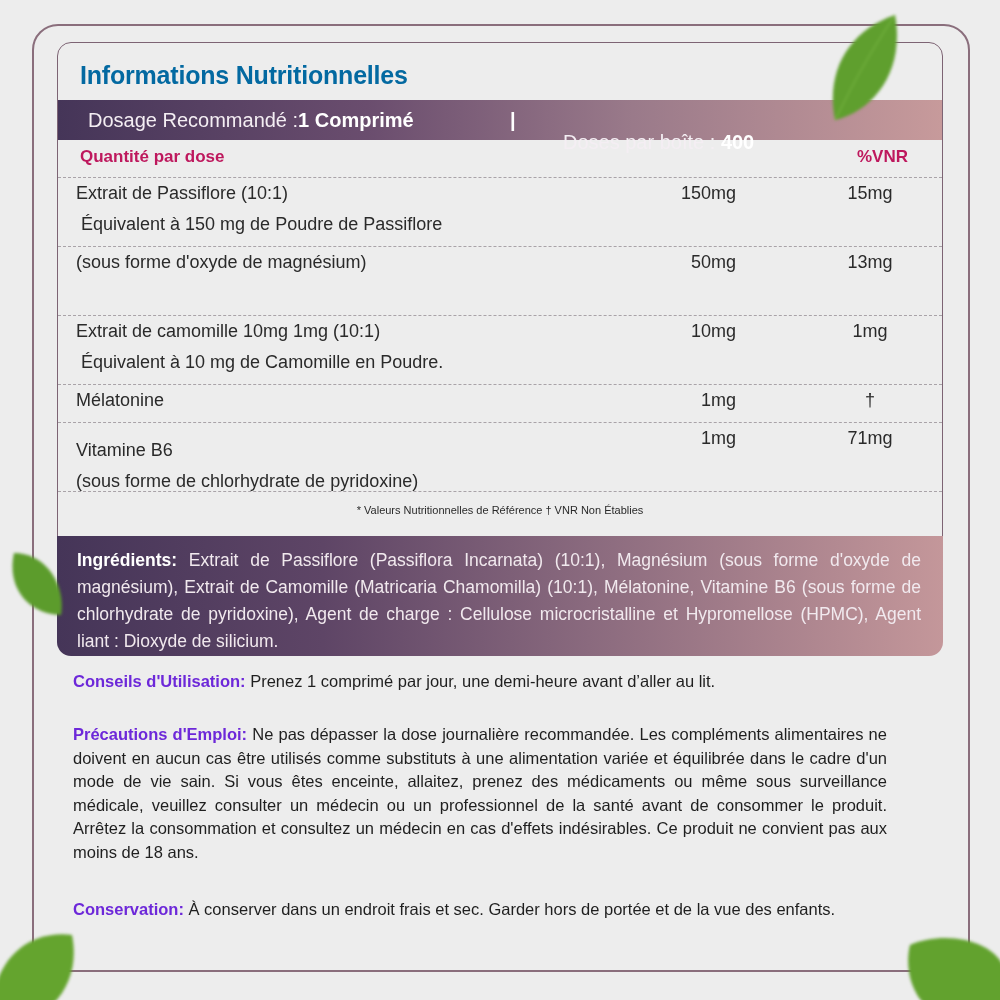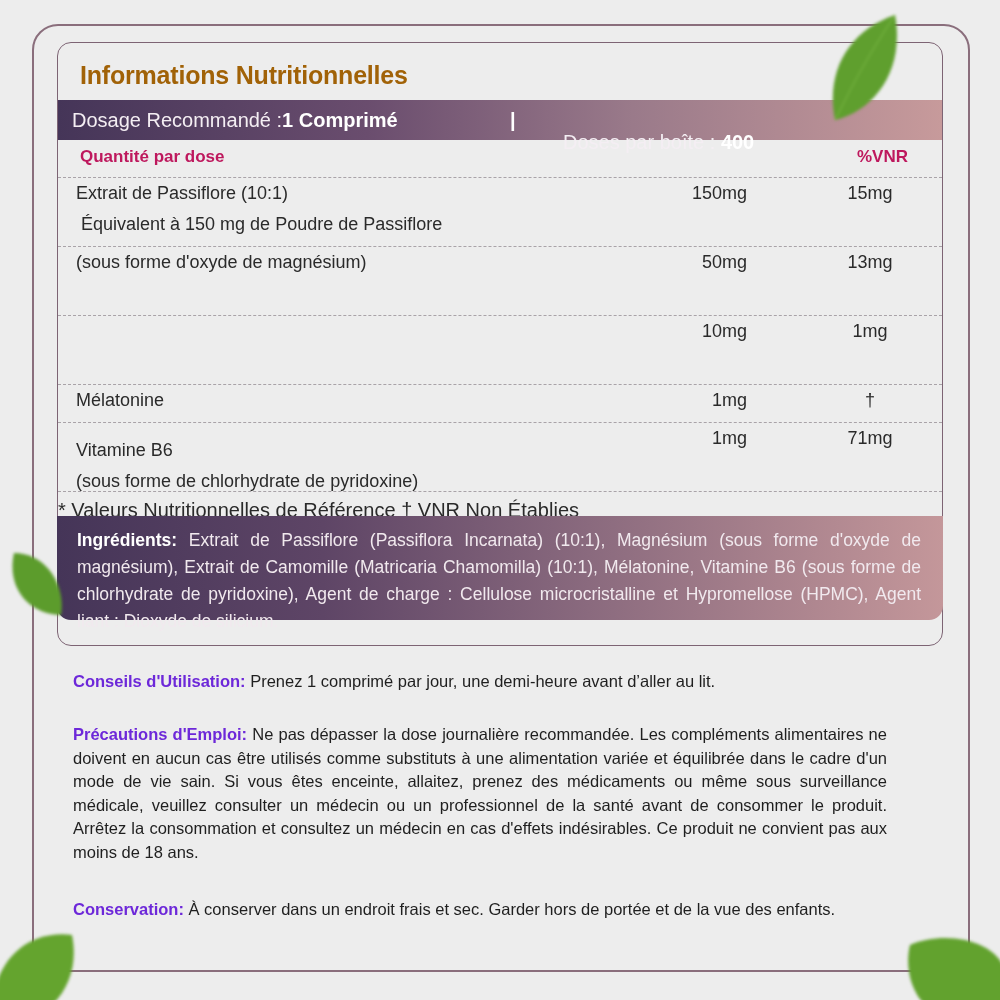--- a/index.html
+++ b/index.html
@@ -28,33 +28,33 @@
       border: 1.5px solid #7d6474;
       border-radius: 14px;
       overflow: hidden;
       background: #ededed;
     }
     .title {
       position: absolute;
       left: 22px; top: 18px;
       font-size: 25px;
       font-weight: bold;
-      color: #a16207;
+      color: #0369a1;
       letter-spacing: -0.2px;
     }
     .dosage-bar {
       position: absolute;
       left: 0; top: 57px;
       width: 100%; height: 40px;
       background: linear-gradient(90deg, #453558 0%, #6a4d6e 35%, #9a7a8a 65%, #c79a9b 100%);
       color: #f4eef3;
       font-size: 20px;
       display: flex;
       align-items: center;
-      padding-left: 14px;
+      padding-left: 30px;
     }
     .dosage-bar b { font-weight: bold; color: #fff; }
     .dosage-bar .sep { position: absolute; left: 452px; font-weight: bold; color: #fff; }
     .dosage-bar .doses { position: absolute; left: 505px; margin-top: 44px; }
     .col-header {
       position: absolute;
       top: 104px; left: 22px; right: 22px;
       height: 30px;
       font-size: 17px;
       font-weight: bold;
@@ -70,45 +70,46 @@
       border-top: 1.5px dashed #a9a3a8;
       padding-left: 18px;
       font-size: 18px;
       color: #2a2a2a;
     }
     .row .name { line-height: 31px; }
     .row .sub { line-height: 31px; }
     .row .sub.indent { padding-left: 5px; }
     .row .amt {
       position: absolute;
-      right: 195px; top: 0;
+      right: 206px; top: 0;
       line-height: 31px;
     }
     .row .vnrv {
       position: absolute;
       right: 42px; top: 0;
       line-height: 31px;
       width: 60px;
       text-align: center;
     }
     .r1 { height: 69px; }
     .r2 { height: 69px; }
     .r3 { height: 69px; }
     .r4 { height: 38px; }
     .r5 { height: 69px; padding-top: 12px; }
     .footnote-row {
       border-top: 1.5px dashed #a9a3a8;
-      font-size: 20px;
+      text-align: center;
+      font-size: 11px;
       color: #2a2a2a;
       line-height: 36px;
     }
     .ingredients {
       position: absolute;
-      left: 57px; top: 516px;
-      width: 886px; height: 104px;
+      left: 57px; top: 536px;
+      width: 886px; height: 120px;
       background: linear-gradient(90deg, #453558 0%, #5e4566 30%, #8a6a7e 60%, #c4979a 100%);
       border-radius: 0 0 14px 14px;
       color: #f1e9ee;
       font-size: 17.5px;
       line-height: 27px;
       padding: 11px 22px 0 20px;
       text-align: justify;
     }
     .ingredients b { color: #fff; }
     .section {
@@ -153,20 +154,22 @@
       <div class="sub indent"> Équivalent à 150 mg de Poudre de Passiflore</div>
       <span class="amt">150mg</span>
       <span class="vnrv">15mg</span>
     </div>
     <div class="row r2">
       <div class="sub">(sous forme d'oxyde de magnésium)</div>
       <span class="amt">50mg</span>
       <span class="vnrv">13mg</span>
     </div>
     <div class="row r3">
+      <div class="name">Extrait de camomille 10mg 1mg (10:1)</div>
+      <div class="sub indent"> Équivalent à 10 mg de Camomille en Poudre.</div>
       <span class="amt">10mg</span>
       <span class="vnrv">1mg</span>
     </div>
     <div class="row r4">
       <div class="name">Mélatonine</div>
       <span class="amt">1mg</span>
       <span class="vnrv">†</span>
     </div>
     <div class="row r5">
       <div class="name">Vitamine B6</div>

